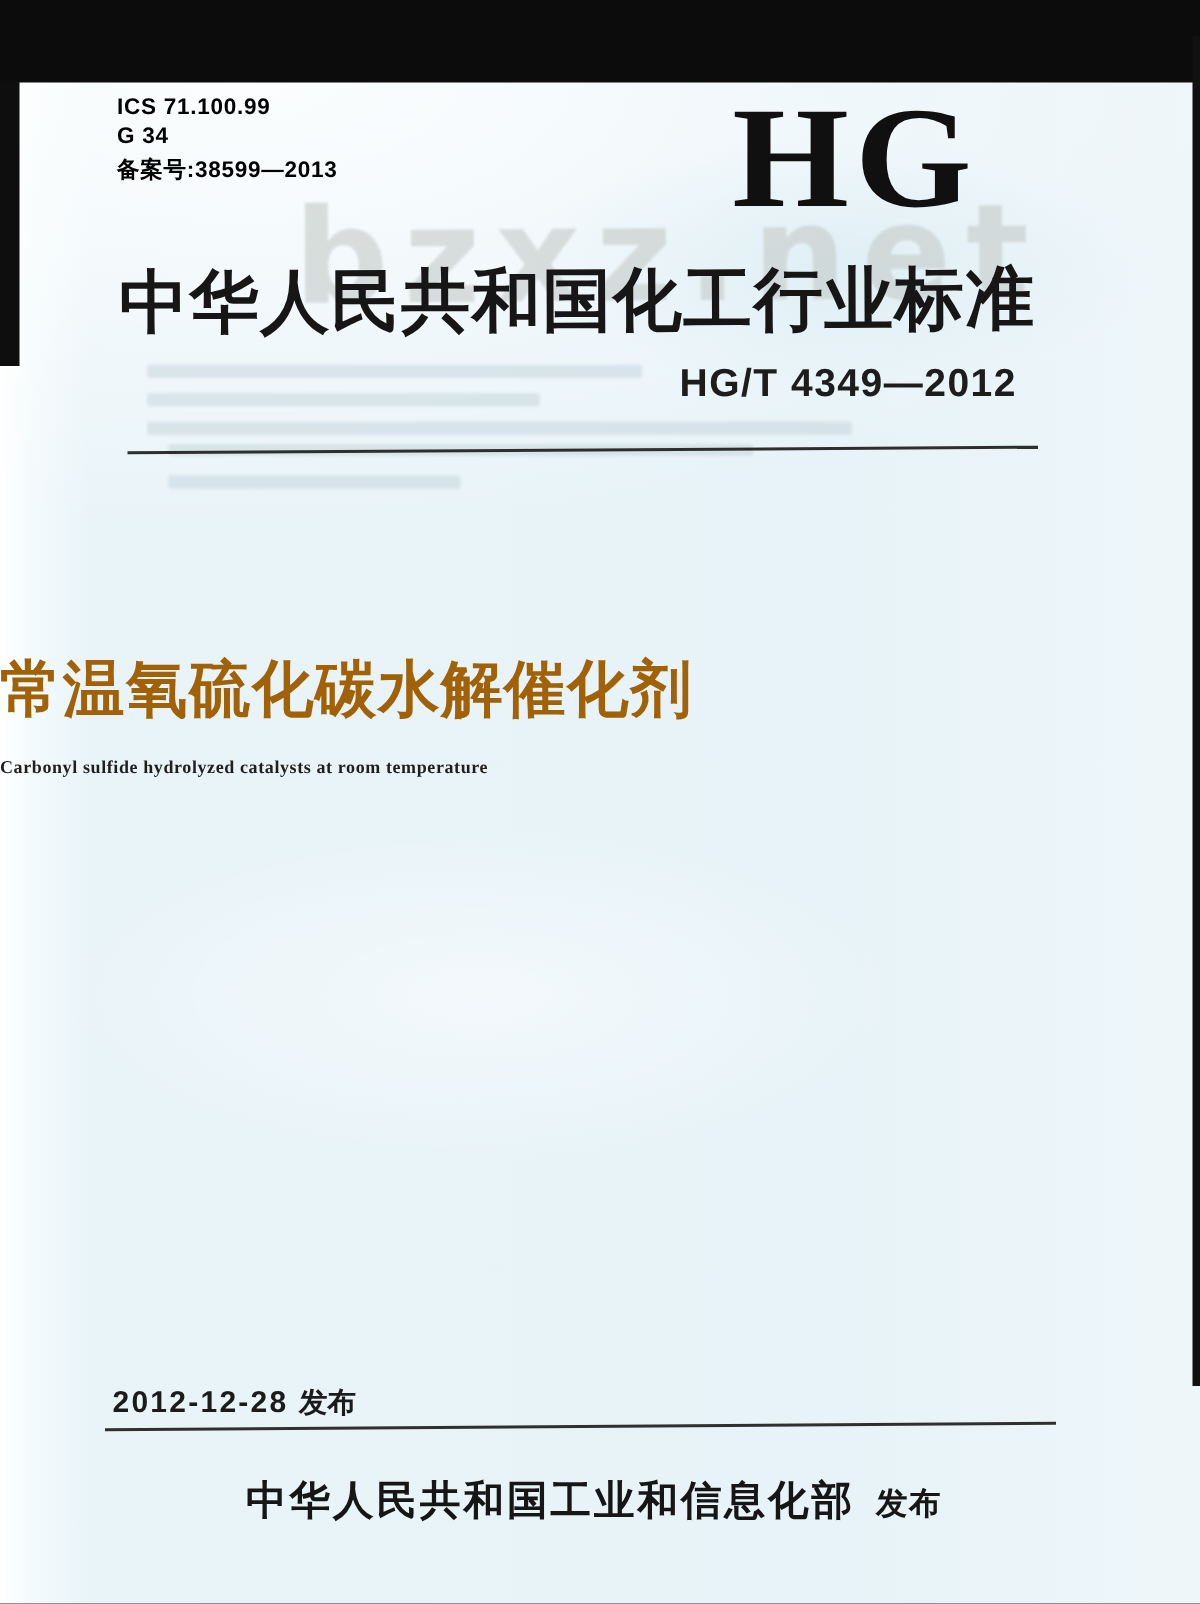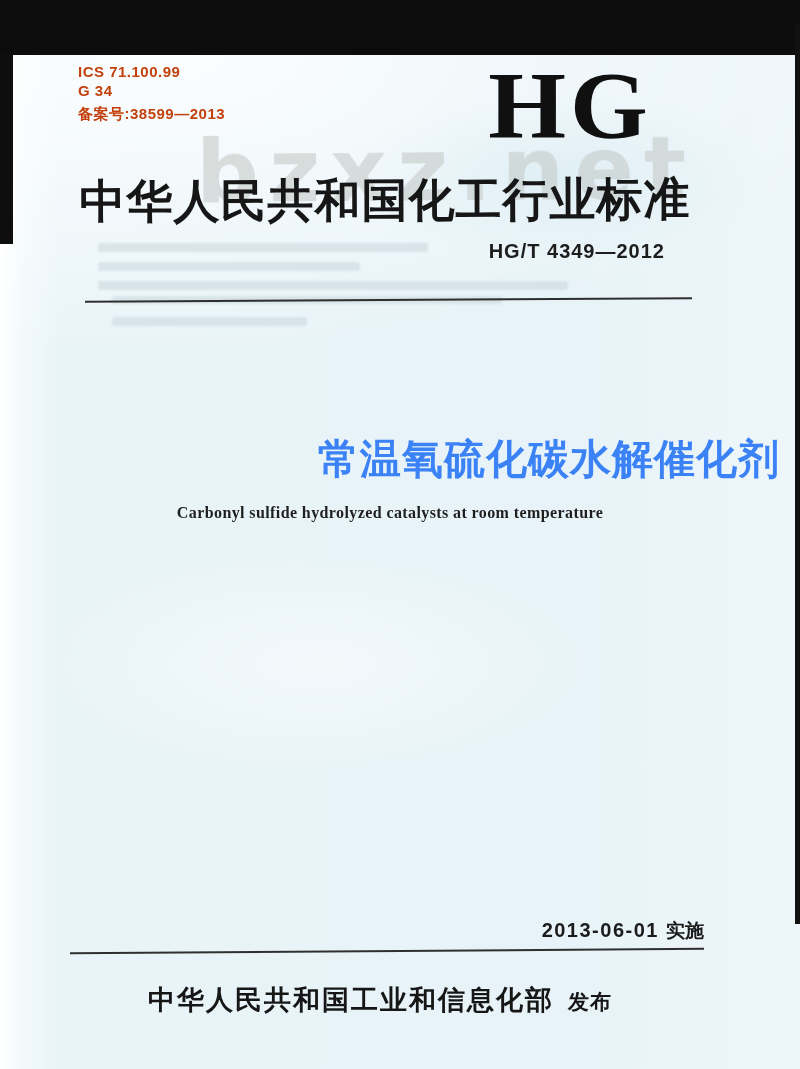--- a/index.html
+++ b/index.html
@@ -22,77 +22,77 @@
   }
   .paper::after{ 
     content:"";position:absolute;inset:0;
     background:
       radial-gradient(300px 120px at 70% 12%,rgba(210,232,240,.5),rgba(210,232,240,0) 70%),
       radial-gradient(400px 160px at 40% 60%,rgba(255,255,255,.5),rgba(255,255,255,0) 70%);
     pointer-events:none;
   }
   
   .ics{position:absolute;left:78px;top:62px;font-size:15px;font-weight:bold;
-       line-height:19px;letter-spacing:.5px;color:#c2410c;}
+       line-height:19px;letter-spacing:.5px;color:#000000;}
   .ics .row3{margin-top:4px;text-align:center;}
   .watermark{
     position:absolute;left:196px;top:118px;width:560px;
     font-size:88px;font-weight:bold;letter-spacing:10px;
     font-family:"DejaVu Sans","Liberation Sans",sans-serif;
     color:#c7ccca;opacity:.62;filter:blur(.6px);
     transform:rotate(-.4deg);user-select:none;
   }
   .hg-logo{
     position:absolute;left:480px;top:48px;width:180px;text-align:center;
     font-family:"Liberation Serif","DejaVu Serif",serif;
     font-size:100px;font-weight:bold;letter-spacing:4px;color:#101010;
     transform:scaleY(.96);
   }
   .std-title{
     position:absolute;left:0;top:170px;width:770px;text-align:center;
     font-size:46px;font-weight:900;letter-spacing:1px;color:#161616;
     transform:rotate(-.25deg);white-space:nowrap;
   }
   .std-no{
-    position:absolute;right:135px;top:240px;
-    font-size:20px;font-weight:bold;letter-spacing:1px;color:#1d1d1d;
+    position:absolute;right:122px;top:240px;
+    font-size:26px;font-weight:bold;letter-spacing:1px;color:#1d1d1d;
   }
   
   .ghost{position:absolute;background:#b9c9d1;opacity:.38;filter:blur(1.1px);border-radius:2px;}
   .g1{left:98px; top:243px;width:330px;height:9px;}
   .g2{left:98px; top:262px;width:262px;height:9px;}
   .g3{left:98px; top:281px;width:470px;height:9px;}
   .g4{left:112px;top:296px;width:390px;height:8px;}
   .g5{left:112px;top:317px;width:195px;height:9px;}
   .rule{
     position:absolute;left:85px;top:299px;width:607px;height:2px;background:#2e2e2e;
     transform:rotate(-.35deg);
   }
   
   .doc-title-zh{
-    position:absolute;left:0;top:432px;width:780px;text-align:right;
-    font-size:41px;font-weight:900;letter-spacing:1px;color:#3b82f6;white-space:nowrap;
+    position:absolute;left:0;top:432px;width:780px;text-align:left;
+    font-size:41px;font-weight:900;letter-spacing:1px;color:#a16207;white-space:nowrap;
   }
   .doc-title-en{
-    position:absolute;left:0;top:504px;width:780px;text-align:center;
+    position:absolute;left:0;top:504px;width:780px;
     font-family:"Liberation Serif","DejaVu Serif",serif;
-    font-size:16px;font-weight:bold;letter-spacing:.4px;color:#1f1f1f;
+    font-size:12px;font-weight:bold;letter-spacing:.4px;color:#1f1f1f;
   }
   
   .date-row{position:absolute;left:72px;top:918px;width:632px;height:30px;}
   .date-issue{position:absolute;left:3px;top:4px;font-size:20px;font-weight:bold;letter-spacing:1.5px;}
   .date-impl{position:absolute;right:0px;top:0px;font-size:20px;font-weight:bold;letter-spacing:1.5px;}
   .date-row .cjk{font-size:19px;letter-spacing:0;}
   .date-rule{
     position:absolute;left:70px;top:950px;width:634px;height:2px;background:#2f2f2f;
     transform:rotate(-.4deg);
   }
   .ministry{
     position:absolute;left:0;top:982px;width:760px;text-align:center;white-space:nowrap;
-    font-size:27px;font-weight:900;letter-spacing:2px;color:#161616;
+    font-size:27px;font-weight:900;letter-spacing:2px;color:#161616;padding-left:16px;
   }
   .ministry .pub{font-size:21px;font-weight:900;margin-left:14px;letter-spacing:1px;}
 </style>
 </head>
 <body>
 
 <div class="stage">
 
   <div class="paper"></div>
 
@@ -119,23 +119,23 @@
   <div class="ghost g3"></div>
   <div class="ghost g4"></div>
   <div class="ghost g5"></div>
 
   <div class="rule"></div>
 
   <div class="doc-title-zh">常温氧硫化碳水解催化剂</div>
   <div class="doc-title-en">Carbonyl sulfide hydrolyzed catalysts at room temperature</div>
 
   <div class="date-row">
-    <div class="date-impl">
-      <span>2013-06-01</span>
-      <span class="cjk">实施</span>
+    <div class="date-issue">
+      <span>2012-12-28</span>
+      <span class="cjk">发布</span>
     </div>
   </div>
   <div class="date-rule"></div>
 
   <div class="ministry">
     <span>中华人民共和国工业和信息化部</span><span class="pub">发布</span>
   </div>
 
 </div>
 

